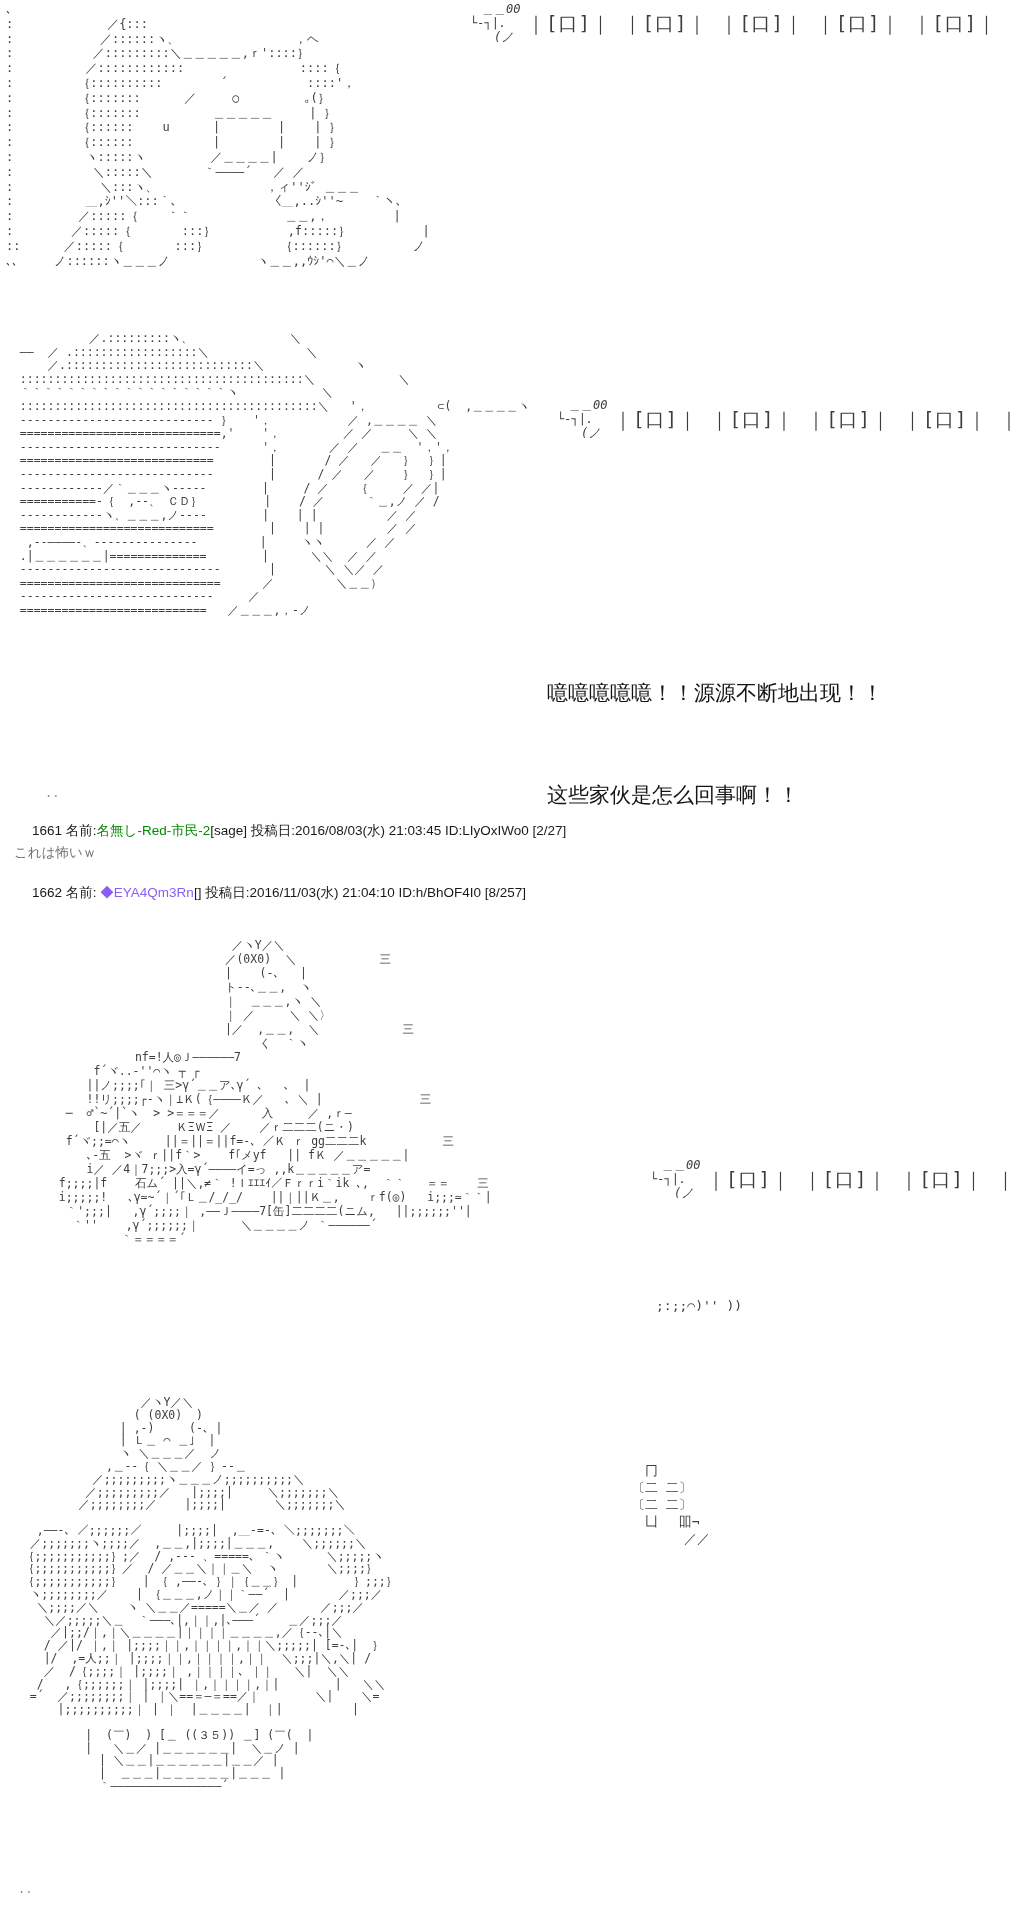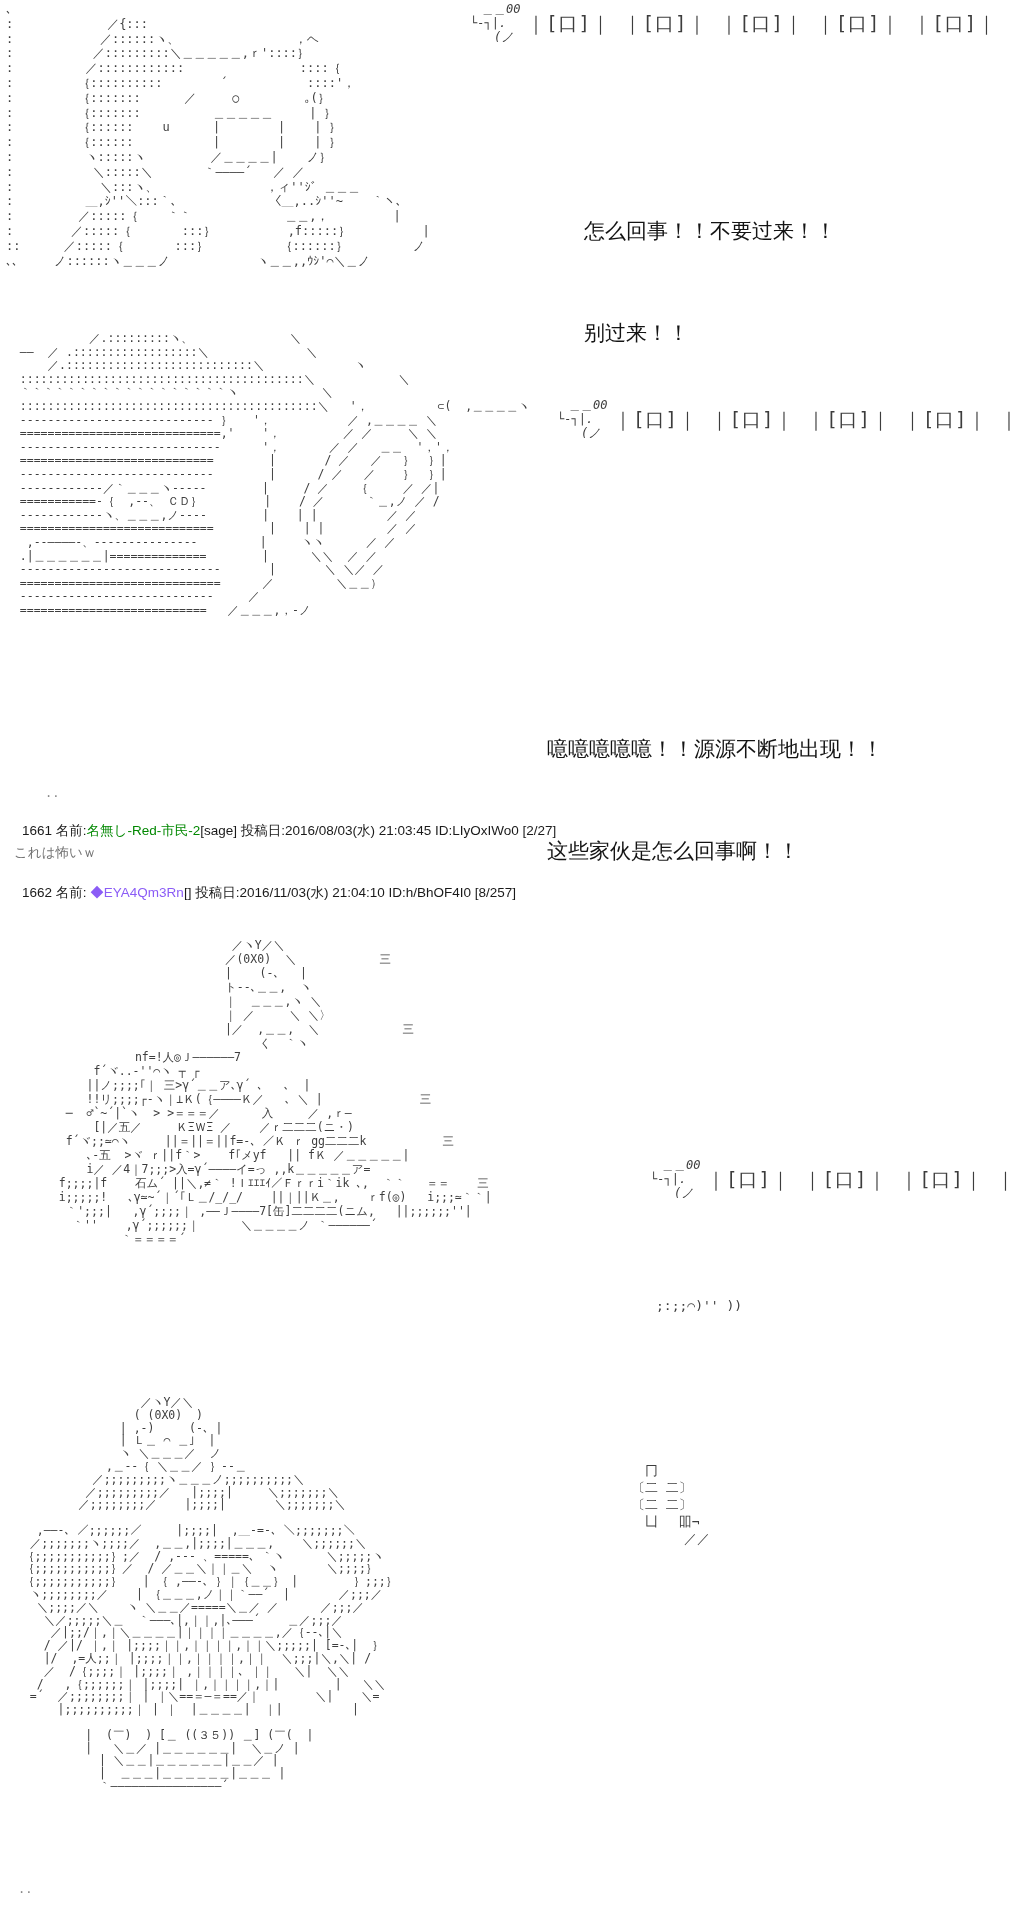--- a/index.html
+++ b/index.html
@@ -19,27 +19,27 @@
                font-family:"DejaVu Sans Mono", monospace; }
   .spawn-row .hook  { font-size:12px; line-height:14px; white-space:pre;font-style:italic; }
   .spawn-row .boxes { font-size:19px; margin-top:9px; margin-left:6px; letter-spacing:1px; white-space:pre; }
   #spawn1 { left:470px; top:2px; }
   #spawn2 { left:557px; top:398px; }
   #spawn3 { left:650px; top:1158px; }
 
   .dialogue { position:absolute; color:#141414; font-size:21px; line-height:34px;
               font-family:"Liberation Sans", sans-serif; white-space:pre; }
   #dialogue1 { left:584px; top:146px; }
-  #dialogue2 { left:547px; top:664px; }
+  #dialogue2 { left:547px; top:608px; }
 
   .dots { position:absolute; color:#888; font-size:12px; font-family:"DejaVu Sans Mono", monospace; }
   #dots-top { left:45px; top:786px; }
   #dots-bottom { left:18px; top:1882px; }
 
-  .post-header { position:absolute; left:22px; font-size:13.5px; color:#1a1a1a; white-space:pre; }
+  .post-header { position:absolute; left:32px; font-size:13.5px; color:#1a1a1a; white-space:pre; }
   #post1661-header { top:822px; }
   #post1662-header { top:884px; }
   #post1661-body { position:absolute; left:14px; top:844px; font-size:13.5px; color:#737373; }
   .green-name { color:#008800; }
   .trip { color:#8b5cf6; font-weight:normal; }
 </style>
 </head>
 <body>
 
 <div id="screen">
@@ -63,24 +63,20 @@
 ::      ／:::::｛       :::｝          ｛::::::｝         ノ
 ､､     ノ::::::ヽ＿＿＿ノ            ヽ＿＿,,ｳｼ'⌒＼＿ノ</pre>
 
   <div id="spawn1" class="spawn-row">
     <pre class="hook">　＿＿00
 └‐┐|.
 　　(ノ</pre>
     <div class="boxes">｜[口]｜ ｜[口]｜ ｜[口]｜ ｜[口]｜ ｜[口]｜ ｜[口]｜</div>
   </div>
 
-  <div id="dialogue1" class="dialogue">
-    <div>怎么回事！！不要过来！！</div>
-    <div>别过来！！</div>
-  </div>
 
   <pre id="aa2" class="aa">            ／.:::::::::ヽ、              ＼
   ――  ／ .::::::::::::::::::＼              ＼
       ／.:::::::::::::::::::::::::::＼             ヽ
   :::::::::::::::::::::::::::::::::::::::::＼            ＼
   ｀｀｀｀｀｀｀｀｀｀｀｀｀｀｀｀｀｀ヽ            ＼
   :::::::::::::::::::::::::::::::::::::::::::＼   '，          ⊂(  ,＿＿＿＿ヽ
   ---------------------------- ｝   '，           ／ ,＿＿＿＿ ＼
   =============================,'    '，         ／ ／     ＼ ＼
   -----------------------------      '，       ／ ／   ＿＿  '，'，

